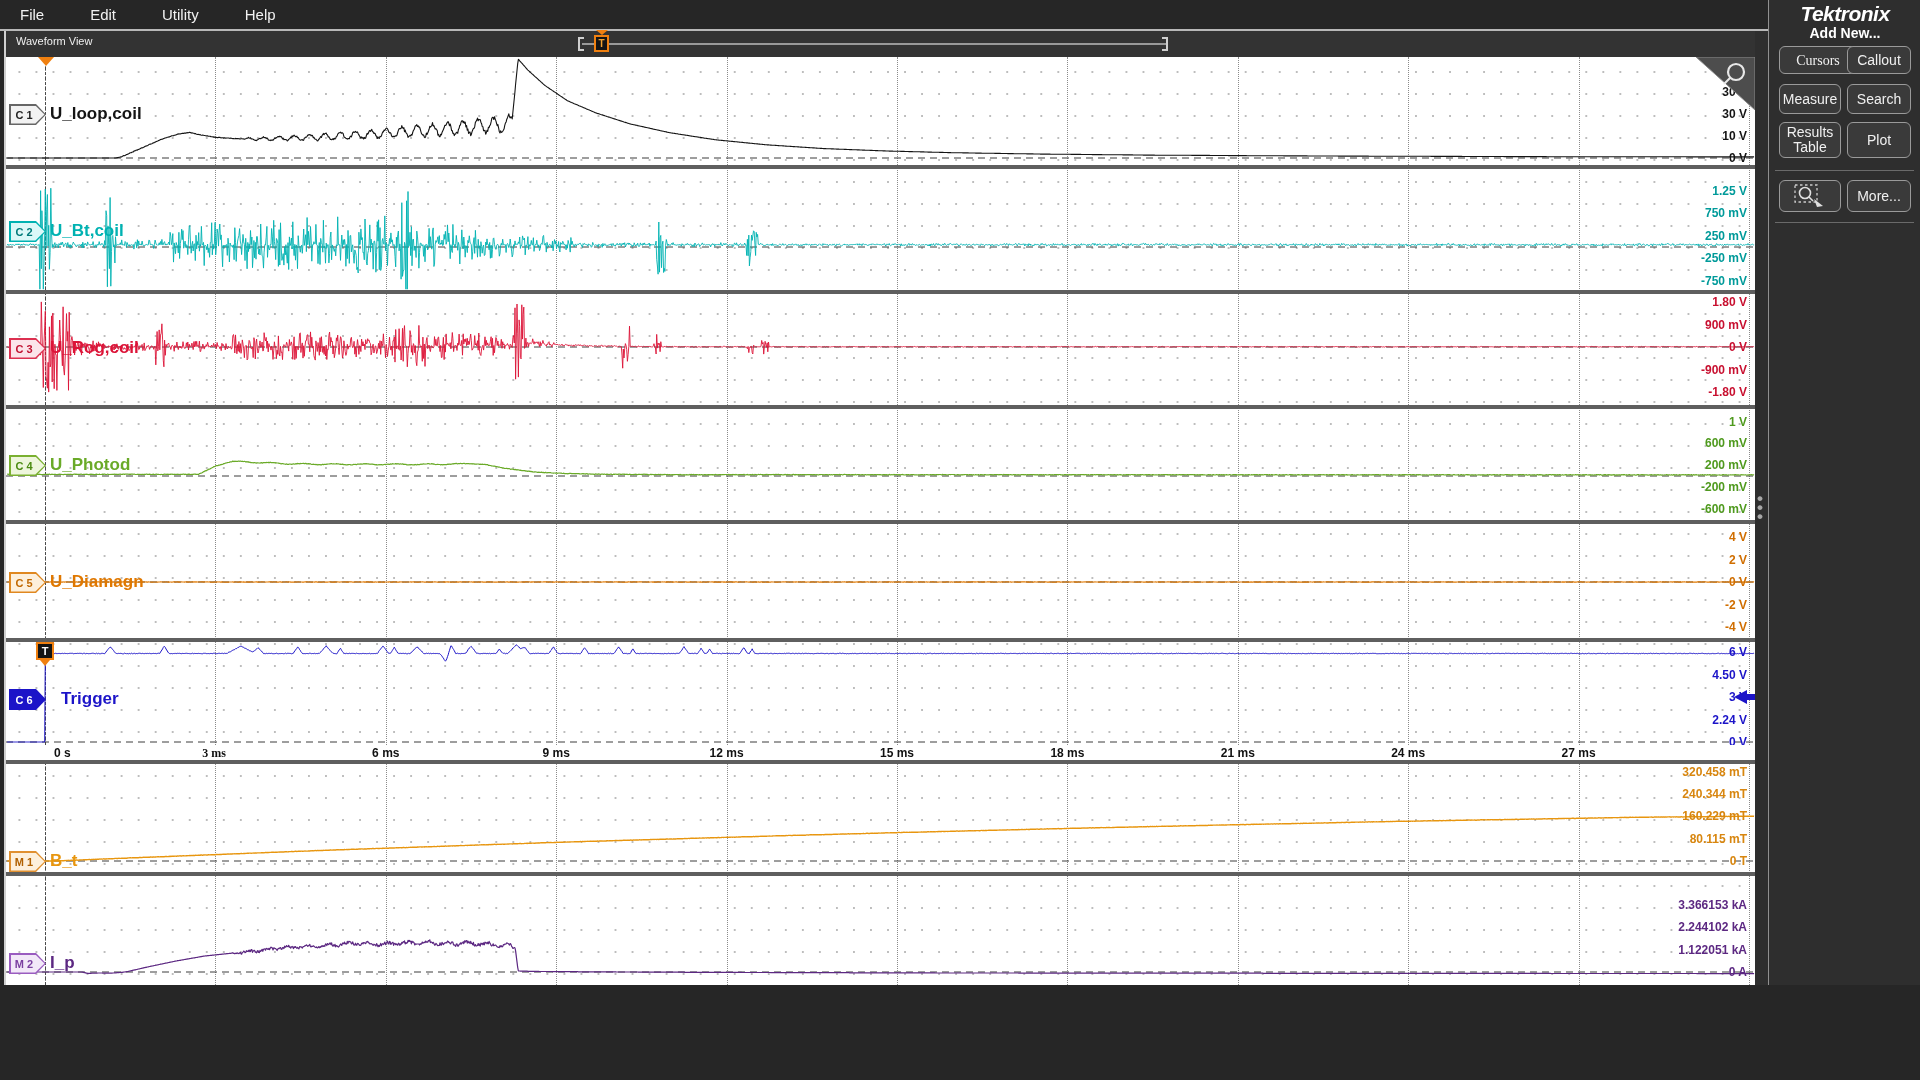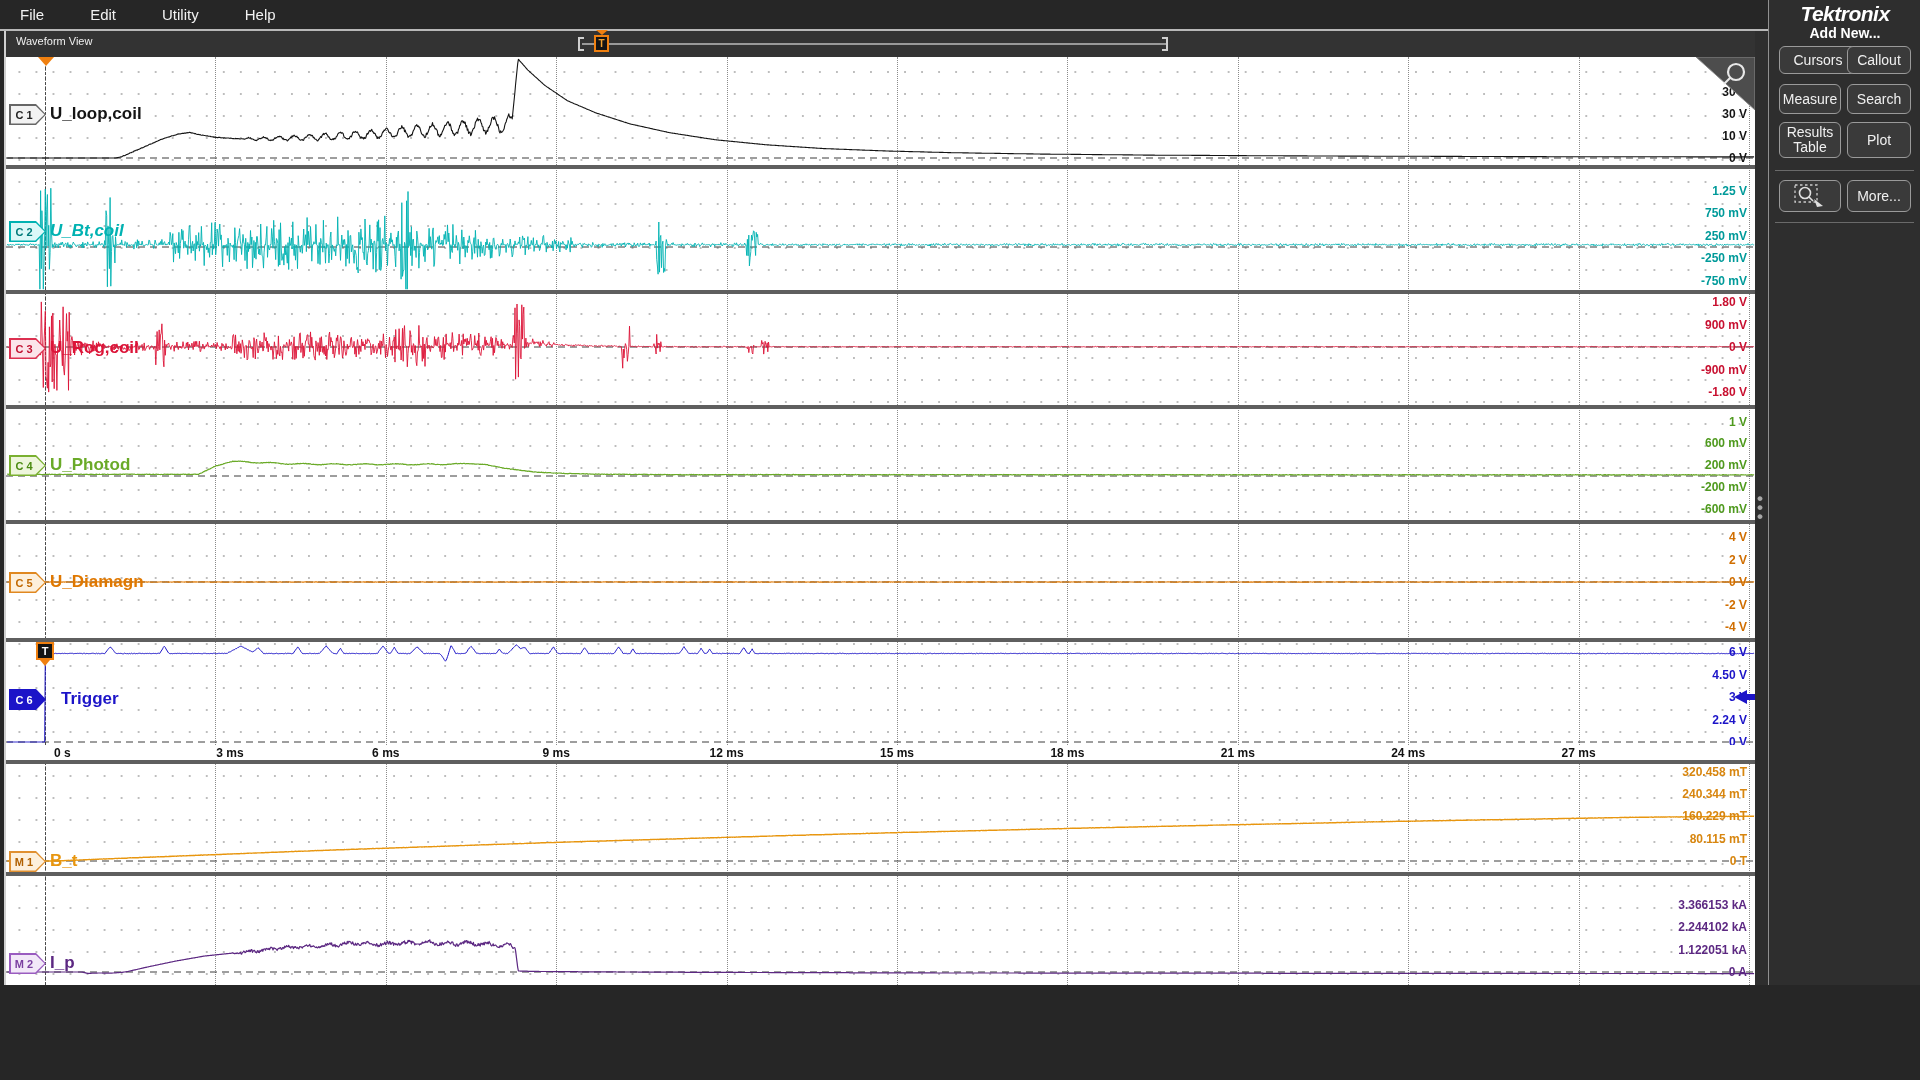--- a/index.html
+++ b/index.html
@@ -114,21 +114,21 @@
         </svg>
         <span class="tick" style="top: 14.5px; color: rgb(0, 154, 154);">1.25 V</span>
         <span class="tick" style="top: 37.1px; color: rgb(0, 154, 154);">750 mV</span>
         <span class="tick" style="top: 59.7px; color: rgb(0, 154, 154);">250 mV</span>
         <span class="tick" style="top: 82.3px; color: rgb(0, 154, 154);">-250 mV</span>
         <span class="tick" style="top: 104.9px; color: rgb(0, 154, 154);">-750 mV</span>
         <div class="chbadge" style="left: 3px; top: 52px;">
           <div class="outer" style="background: rgb(0, 178, 178);"></div>
           <div class="inner" style="background: rgb(220, 248, 248); color: rgb(0, 122, 122);">C 2</div>
         </div>
-        <span class="chlabel" style="top: 52px; color: rgb(0, 178, 178); font-style: italic;">U_Bt,coil</span>
+        <span class="chlabel" style="top: 52px; color: rgb(0, 178, 178);">U_Bt,coil</span>
       </div>
       <div class="band" style="top: 237px; height: 111px;">
         <svg width="1749" height="111">
           <line x1="0" x2="1749" y1="53" y2="53" stroke="#3c3c3c" stroke-width="1" stroke-dasharray="7 5"></line>
           <path d="M1.2 53.2L1.9 52.8L2.5 53.5L3.2 53.1L3.9 52.8L4.6 53.0L5.3 52.4L5.9 53.4L6.6 53.6L7.3 52.7L8.0 52.3L8.7 52.9L9.4 53.5L10.0 53.5L10.7 52.6L11.4 52.7L12.1 52.3L12.8 53.2L13.4 52.5L14.1 53.3L14.8 53.6L15.5 53.5L16.2 52.5L16.8 53.1L17.5 52.3L18.2 53.1L18.9 52.3L19.6 52.5L20.3 52.6L20.9 53.5L21.6 52.8L22.3 52.7L23.0 52.9L23.7 53.5L24.3 53.6L25.0 52.6L25.7 52.9L26.4 53.2L27.1 53.4L27.8 53.6L28.4 52.9L29.1 53.5L29.8 52.2L30.5 52.5L31.2 53.0L31.8 52.5L32.5 53.1L33.2 53.0L33.9 58.7L34.6 61.1L35.3 7.9L35.9 34.1L36.6 59.0L37.3 93.5L38.0 48.9L38.7 33.1L39.3 17.2L40.0 82.3L40.7 87.2L41.4 94.2L42.1 68.3L42.7 98.1L43.4 32.8L44.1 73.0L44.8 70.0L45.5 21.9L46.2 88.0L46.8 19.2L47.5 60.0L48.2 94.7L48.9 50.2L49.6 60.5L50.2 60.6L50.9 96.4L51.6 53.9L52.3 52.8L53.0 48.4L53.7 26.0L54.3 40.8L55.0 56.2L55.7 56.8L56.4 71.8L57.1 12.8L57.7 75.2L58.4 81.1L59.1 66.9L59.8 47.3L60.5 19.6L61.2 47.2L61.8 37.5L62.5 96.3L63.2 18.2L63.9 56.0L64.6 61.8L65.2 46.4L65.9 42.6L66.6 46.8L67.3 55.3L68.0 52.9L68.6 61.0L69.3 47.9L70.0 56.6L70.7 53.1L71.4 50.3L72.1 48.9L72.7 52.8L73.4 51.1L74.1 50.3L74.8 52.8L75.5 61.1L76.1 51.1L76.8 52.3L77.5 49.9L78.2 52.8L78.9 48.8L79.6 50.2L80.2 54.2L80.9 49.5L81.6 51.7L82.3 53.2L83.0 55.0L83.6 59.9L84.3 52.9L85.0 53.0L85.7 54.3L86.4 53.0L87.1 46.8L87.7 57.2L88.4 50.9L89.1 56.8L89.8 53.4L90.5 48.9L91.1 52.8L91.8 52.8L92.5 47.8L93.2 52.7L93.9 49.4L94.6 51.0L95.2 52.5L95.9 52.8L96.6 52.4L97.3 49.5L98.0 54.8L98.6 50.7L99.3 52.1L100.0 54.0L100.7 53.0L101.4 52.7L102.0 53.3L102.7 51.7L103.4 52.8L104.1 52.5L104.8 52.8L105.5 52.7L106.1 52.8L106.8 55.8L107.5 52.7L108.2 56.0L108.9 50.8L109.5 55.0L110.2 52.8L110.9 49.8L111.6 54.1L112.3 55.4L113.0 52.2L113.6 52.9L114.3 52.5L115.0 51.8L115.7 52.1L116.4 52.5L117.0 55.4L117.7 55.0L118.4 53.7L119.1 55.3L119.8 54.8L120.5 53.9L121.1 52.5L121.8 50.0L122.5 54.0L123.2 56.6L123.9 55.7L124.5 54.2L125.2 52.7L125.9 54.5L126.6 52.7L127.3 52.7L127.9 53.4L128.6 52.1L129.3 52.7L130.0 50.2L130.7 52.6L131.4 48.7L132.0 52.7L132.7 55.7L133.4 55.1L134.1 51.6L134.8 52.4L135.4 52.7L136.1 50.4L136.8 56.6L137.5 55.5L138.2 48.9L138.9 56.6L139.5 55.4L140.2 54.0L140.9 52.0L141.6 52.6L142.3 51.3L142.9 52.5L143.6 55.4L144.3 53.0L145.0 53.0L145.7 51.7L146.4 52.6L147.0 52.6L147.7 55.3L148.4 52.6L149.1 52.2L149.8 70.9L150.4 55.3L151.1 37.5L151.8 56.9L152.5 52.5L153.2 35.9L153.8 55.9L154.5 41.1L155.2 39.2L155.9 29.8L156.6 45.9L157.3 66.5L157.9 72.8L158.6 46.1L159.3 61.3L160.0 50.3L160.7 52.7L161.3 50.5L162.0 50.0L162.7 49.1L163.4 52.6L164.1 52.6L164.8 55.5L165.4 53.0L166.1 51.2L166.8 52.1L167.5 52.6L168.2 57.3L168.8 51.4L169.5 53.1L170.2 52.9L170.9 48.0L171.6 53.0L172.3 55.6L172.9 52.6L173.6 52.6L174.3 53.8L175.0 52.2L175.7 54.4L176.3 53.5L177.0 47.7L177.7 52.2L178.4 54.2L179.1 54.5L179.8 52.5L180.4 48.8L181.1 52.5L181.8 48.0L182.5 56.0L183.2 50.1L183.8 52.7L184.5 52.1L185.2 52.5L185.9 49.1L186.6 51.8L187.2 55.6L187.9 47.6L188.6 52.9L189.3 47.3L190.0 52.5L190.7 47.3L191.3 52.5L192.0 51.4L192.7 52.5L193.4 47.1L194.1 57.6L194.7 57.4L195.4 53.5L196.1 54.4L196.8 50.0L197.5 52.2L198.2 55.1L198.8 52.5L199.5 53.0L200.2 50.6L200.9 52.4L201.6 48.3L202.2 50.6L202.9 53.2L203.6 52.4L204.3 52.4L205.0 52.7L205.7 51.0L206.3 52.5L207.0 52.5L207.7 49.3L208.4 52.2L209.1 52.6L209.7 50.6L210.4 54.6L211.1 48.5L211.8 52.5L212.5 52.0L213.1 52.5L213.8 54.6L214.5 52.6L215.2 56.7L215.9 49.3L216.6 51.7L217.2 50.4L217.9 52.3L218.6 52.4L219.3 55.9L220.0 49.6L220.6 53.5L221.3 55.0L222.0 53.8L222.7 52.4L223.4 53.4L224.1 53.8L224.7 52.4L225.4 55.2L226.1 53.8L226.8 41.8L227.5 40.5L228.1 44.6L228.8 59.0L229.5 40.9L230.2 52.4L230.9 59.8L231.6 50.6L232.2 57.3L232.9 47.5L233.6 58.3L234.3 49.6L235.0 59.3L235.6 56.0L236.3 45.9L237.0 50.2L237.7 54.9L238.4 63.7L239.0 52.3L239.7 51.8L240.4 51.6L241.1 65.9L241.8 64.7L242.5 52.2L243.1 46.4L243.8 47.6L244.5 52.1L245.2 54.7L245.9 54.5L246.5 53.1L247.2 63.6L247.9 43.7L248.6 46.9L249.3 65.0L250.0 48.9L250.6 45.1L251.3 54.0L252.0 59.0L252.7 56.2L253.4 51.2L254.0 46.9L254.7 53.3L255.4 52.7L256.1 48.0L256.8 57.0L257.5 56.6L258.1 38.7L258.8 44.7L259.5 47.0L260.2 43.4L260.9 54.3L261.5 47.0L262.2 57.9L262.9 49.6L263.6 52.6L264.3 52.9L265.0 56.1L265.6 52.2L266.3 53.7L267.0 65.4L267.7 56.9L268.4 47.8L269.0 52.9L269.7 52.5L270.4 64.7L271.1 56.1L271.8 60.4L272.4 41.9L273.1 59.0L273.8 62.0L274.5 52.3L275.2 58.5L275.9 57.9L276.5 65.6L277.2 53.3L277.9 50.6L278.6 51.6L279.3 53.2L279.9 52.0L280.6 48.2L281.3 50.3L282.0 52.1L282.7 57.1L283.4 45.5L284.0 51.7L284.7 50.5L285.4 47.9L286.1 51.7L286.8 65.3L287.4 52.1L288.1 42.8L288.8 65.6L289.5 52.5L290.2 64.4L290.9 52.2L291.5 53.5L292.2 55.9L292.9 51.3L293.6 39.5L294.3 38.9L294.9 58.5L295.6 52.2L296.3 48.9L297.0 64.1L297.7 51.8L298.3 62.3L299.0 52.2L299.7 46.7L300.4 46.6L301.1 41.0L301.8 40.7L302.4 50.2L303.1 50.2L303.8 57.8L304.5 37.9L305.2 52.7L305.8 43.2L306.5 54.1L307.2 52.1L307.9 61.5L308.6 64.4L309.3 66.1L309.9 46.9L310.6 52.2L311.3 57.5L312.0 48.5L312.7 52.4L313.3 61.3L314.0 43.7L314.7 57.8L315.4 42.7L316.1 52.0L316.8 58.5L317.4 52.7L318.1 60.4L318.8 52.5L319.5 62.0L320.2 51.2L320.8 65.5L321.5 55.1L322.2 55.7L322.9 41.3L323.6 38.0L324.2 52.2L324.9 43.4L325.6 47.9L326.3 47.2L327.0 60.0L327.7 51.7L328.3 63.7L329.0 59.8L329.7 54.0L330.4 43.8L331.1 47.1L331.7 41.1L332.4 53.6L333.1 60.5L333.8 49.7L334.5 42.7L335.2 44.3L335.8 55.2L336.5 64.0L337.2 60.0L337.9 46.8L338.6 52.4L339.2 57.5L339.9 61.4L340.6 58.9L341.3 50.2L342.0 55.2L342.7 52.2L343.3 52.1L344.0 53.2L344.7 45.0L345.4 43.3L346.1 51.5L346.7 53.7L347.4 52.5L348.1 47.3L348.8 60.2L349.5 53.3L350.2 63.0L350.8 53.3L351.5 45.6L352.2 51.4L352.9 60.4L353.6 51.7L354.2 52.8L354.9 57.6L355.6 45.0L356.3 52.0L357.0 47.7L357.6 52.0L358.3 50.1L359.0 55.6L359.7 45.7L360.4 49.9L361.1 49.2L361.7 44.7L362.4 46.7L363.1 46.1L363.8 48.9L364.5 49.7L365.1 60.8L365.8 58.3L366.5 52.1L367.2 50.2L367.9 59.0L368.6 55.8L369.2 52.1L369.9 52.1L370.6 59.5L371.3 57.6L372.0 53.1L372.6 49.3L373.3 54.7L374.0 46.7L374.7 60.4L375.4 47.2L376.1 52.4L376.7 49.6L377.4 39.8L378.1 51.5L378.8 52.6L379.5 63.7L380.1 50.6L380.8 54.0L381.5 62.5L382.2 56.8L382.9 52.0L383.5 43.1L384.2 52.8L384.9 56.1L385.6 52.1L386.3 61.4L387.0 46.6L387.6 46.8L388.3 43.0L389.0 68.1L389.7 35.5L390.4 54.8L391.0 52.1L391.7 52.2L392.4 55.3L393.1 34.7L393.8 56.3L394.5 52.1L395.1 66.0L395.8 55.6L396.5 34.3L397.2 67.3L397.9 37.8L398.5 31.6L399.2 51.3L399.9 51.6L400.6 52.9L401.3 72.8L402.0 59.5L402.6 52.4L403.3 53.3L404.0 36.6L404.7 40.2L405.4 58.3L406.0 51.6L406.7 61.1L407.4 49.6L408.1 51.4L408.8 58.9L409.4 51.6L410.1 67.8L410.8 71.7L411.5 58.0L412.2 56.0L412.9 31.4L413.5 49.7L414.2 51.9L414.9 52.8L415.6 51.9L416.3 67.3L416.9 43.1L417.6 64.5L418.3 50.0L419.0 72.4L419.7 52.1L420.4 46.2L421.0 43.5L421.7 54.6L422.4 52.3L423.1 51.0L423.8 55.7L424.4 57.6L425.1 51.8L425.8 52.0L426.5 53.5L427.2 54.0L427.9 53.0L428.5 42.6L429.2 51.4L429.9 45.3L430.6 51.7L431.3 52.1L431.9 43.6L432.6 43.0L433.3 51.6L434.0 57.6L434.7 51.4L435.4 63.5L436.0 63.5L436.7 52.6L437.4 43.3L438.1 65.6L438.8 50.4L439.4 58.1L440.1 39.9L440.8 50.5L441.5 49.0L442.2 50.0L442.8 51.8L443.5 52.3L444.2 48.7L444.9 54.9L445.6 47.9L446.3 38.5L446.9 44.8L447.6 57.6L448.3 52.5L449.0 51.3L449.7 51.7L450.3 51.7L451.0 56.5L451.7 49.2L452.4 51.2L453.1 40.1L453.8 50.2L454.4 51.4L455.1 51.6L455.8 46.4L456.5 61.2L457.2 39.8L457.8 50.0L458.5 45.4L459.2 47.8L459.9 44.7L460.6 51.7L461.3 44.3L461.9 51.0L462.6 47.3L463.3 50.4L464.0 44.4L464.7 40.0L465.3 46.7L466.0 56.2L466.7 55.1L467.4 53.5L468.1 51.3L468.7 41.6L469.4 51.0L470.1 49.5L470.8 52.0L471.5 46.7L472.2 56.2L472.8 39.0L473.5 57.4L474.2 60.3L474.9 61.5L475.6 54.8L476.2 52.7L476.9 51.3L477.6 56.1L478.3 50.0L479.0 42.8L479.7 51.8L480.3 46.3L481.0 51.2L481.7 48.9L482.4 51.6L483.1 51.2L483.7 51.2L484.4 47.3L485.1 42.7L485.8 53.5L486.5 44.3L487.2 61.4L487.8 51.5L488.5 58.8L489.2 49.9L489.9 43.5L490.6 45.1L491.2 51.5L491.9 47.0L492.6 52.0L493.3 50.7L494.0 51.5L494.6 51.4L495.3 45.3L496.0 54.3L496.7 47.7L497.4 51.0L498.1 49.9L498.7 54.6L499.4 51.5L500.1 51.4L500.8 51.0L501.5 49.5L502.1 51.4L502.8 51.5L503.5 55.2L504.2 50.1L504.9 50.8L505.6 52.8L506.2 53.5L506.9 43.7L507.6 41.6L508.3 49.0L509.0 13.8L509.6 85.2L510.3 46.0L511.0 10.0L511.7 39.9L512.4 83.1L513.1 25.9L513.7 32.5L514.4 63.7L515.1 64.9L515.8 10.8L516.5 45.1L517.1 20.6L517.8 13.1L518.5 54.4L519.2 52.7L519.9 44.1L520.6 52.7L521.2 48.6L521.9 48.7L522.6 52.5L523.3 48.8L524.0 49.5L524.6 49.0L525.3 49.6L526.0 48.9L526.7 44.8L527.4 48.2L528.0 50.2L528.7 47.7L529.4 49.3L530.1 48.2L530.8 48.1L531.5 49.4L532.1 47.7L532.8 50.0L533.5 52.5L534.2 47.7L534.9 52.0L535.5 49.6L536.2 49.6L536.9 46.4L537.6 49.1L538.3 50.0L539.0 50.4L539.6 51.3L540.3 52.2L541.0 50.0L541.7 50.5L542.4 48.3L543.0 47.7L543.7 51.1L544.4 50.0L545.1 51.1L545.8 52.8L546.5 50.7L547.1 50.5L547.8 48.6L548.5 50.4L549.2 50.1L549.9 50.7L550.5 50.5L551.2 50.6L551.9 50.4L552.6 51.2L553.3 50.9L553.9 50.8L554.6 51.4L555.3 51.2L556.0 50.1L556.7 51.7L557.4 51.4L558.0 52.0L558.7 51.0L559.4 50.4L560.1 51.0L560.8 50.7L561.4 51.2L562.1 50.8L562.8 52.1L563.5 51.1L564.2 51.4L564.9 51.3L565.5 51.2L566.2 51.8L566.9 52.2L567.6 50.9L568.3 52.3L568.9 51.2L569.6 50.7L570.3 51.1L571.0 51.5L571.7 51.1L572.4 51.1L573.0 50.6L573.7 51.7L574.4 50.7L575.1 51.8L575.8 51.7L576.4 51.6L577.1 51.6L577.8 51.2L578.5 50.9L579.2 51.6L579.8 51.6L580.5 52.1L581.2 51.9L581.9 51.7L582.6 52.6L583.3 51.4L583.9 51.7L584.6 51.8L585.3 51.7L586.0 51.9L586.7 52.4L587.3 52.5L588.0 51.8L588.7 51.6L589.4 51.8L590.1 51.7L590.8 51.9L591.4 52.5L592.1 52.2L592.8 51.8L593.5 52.0L594.2 52.0L594.8 51.9L595.5 51.1L596.2 51.3L596.9 52.7L597.6 51.9L598.3 52.1L598.9 51.5L599.6 52.2L600.3 52.1L601.0 52.8L601.7 51.7L602.3 51.9L603.0 51.4L603.7 52.0L604.4 52.0L605.1 51.9L605.8 51.4L606.4 52.3L607.1 52.4L607.8 52.1L608.5 51.6L609.2 51.9L609.8 52.3L610.5 52.1L611.2 52.6L611.9 53.2L612.6 52.3L613.2 52.3L613.9 52.1L614.6 52.5L615.3 52.6L616.0 61.1L616.7 74.2L617.3 55.0L618.0 64.0L618.7 54.5L619.4 49.6L620.1 51.7L620.7 55.5L621.4 67.3L622.1 60.7L622.8 52.6L623.5 32.1L624.2 52.5L624.8 51.9L625.5 52.5L626.2 52.3L626.9 52.3L627.6 52.5L628.2 52.4L628.9 52.6L629.6 52.3L630.3 52.9L631.0 52.9L631.7 53.0L632.3 51.9L633.0 52.2L633.7 52.7L634.4 52.6L635.1 52.3L635.7 52.6L636.4 53.1L637.1 52.7L637.8 52.2L638.5 52.5L639.1 52.8L639.8 52.6L640.5 52.5L641.2 52.6L641.9 52.4L642.6 52.5L643.2 52.7L643.9 52.0L644.6 53.0L645.3 52.6L646.0 53.4L646.6 52.8L647.3 51.8L648.0 49.7L648.7 53.0L649.4 53.4L650.1 60.0L650.7 40.4L651.4 54.1L652.1 49.0L652.8 50.6L653.5 49.5L654.1 57.7L654.8 47.7L655.5 52.7L656.2 53.1L656.9 52.5L657.6 53.1L658.2 52.3L658.9 52.7L659.6 52.7L660.3 52.3L661.0 52.7L661.6 52.6L662.3 52.7L663.0 52.8L663.7 52.5L664.4 52.7L665.0 52.7L665.7 52.8L666.4 52.4L667.1 53.0L667.8 52.9L668.5 52.4L669.1 52.4L669.8 52.7L670.5 52.6L671.2 52.9L671.9 52.8L672.5 52.8L673.2 52.4L673.9 53.2L674.6 52.9L675.3 52.6L676.0 53.1L676.6 52.8L677.3 52.7L678.0 52.8L678.7 52.5L679.4 52.4L680.0 53.0L680.7 52.9L681.4 52.6L682.1 52.8L682.8 52.7L683.5 52.9L684.1 52.8L684.8 52.9L685.5 52.6L686.2 52.5L686.9 52.6L687.5 53.2L688.2 53.1L688.9 52.9L689.6 52.5L690.3 52.8L691.0 53.1L691.6 53.2L692.3 52.8L693.0 52.6L693.7 52.9L694.4 53.2L695.0 52.7L695.7 52.9L696.4 52.7L697.1 52.7L697.8 52.7L698.4 52.6L699.1 52.9L699.8 52.7L700.5 53.1L701.2 53.0L701.9 52.8L702.5 52.8L703.2 52.7L703.9 52.5L704.6 52.8L705.3 52.7L705.9 52.7L706.6 52.7L707.3 52.7L708.0 52.7L708.7 52.7L709.4 52.6L710.0 52.8L710.7 52.7L711.4 52.8L712.1 53.1L712.8 52.8L713.4 52.5L714.1 52.7L714.8 52.5L715.5 52.9L716.2 53.2L716.9 52.7L717.5 52.3L718.2 52.3L718.9 52.4L719.6 52.7L720.3 53.0L720.9 52.8L721.6 52.7L722.3 52.8L723.0 52.6L723.7 53.2L724.3 52.8L725.0 52.7L725.7 53.2L726.4 53.0L727.1 52.9L727.8 52.8L728.4 52.5L729.1 52.6L729.8 52.5L730.5 52.8L731.2 52.7L731.8 52.4L732.5 52.8L733.2 52.7L733.9 52.8L734.6 52.8L735.3 52.3L735.9 52.6L736.6 52.6L737.3 52.8L738.0 52.8L738.7 52.6L739.3 53.1L740.0 53.1L740.7 53.3L741.4 54.7L742.1 52.4L742.8 58.6L743.4 54.4L744.1 52.7L744.8 52.9L745.5 52.4L746.2 58.7L746.8 60.0L747.5 51.3L748.2 52.1L748.9 52.3L749.6 52.8L750.2 52.8L750.9 52.8L751.6 52.8L752.3 52.8L753.0 52.8L753.7 52.8L754.3 52.8L755.0 52.4L755.7 46.4L756.4 50.0L757.1 48.5L757.7 60.1L758.4 52.8L759.1 47.3L759.8 50.7L760.5 53.3L761.2 48.8L761.8 57.8L762.5 48.0L763.2 52.9L763.9 52.8L764.6 52.7L765.2 53.0L765.9 52.7L766.6 52.7L767.3 52.4L768.0 52.7L768.7 52.7L769.3 52.8L770.0 52.8L770.7 52.8L771.4 53.1L772.1 52.7L772.7 52.8L773.4 52.9L774.1 53.1L774.8 53.0L775.5 52.7L776.2 52.7L776.8 52.4L777.5 52.6L778.2 53.0L778.9 52.7L779.6 52.7L780.2 52.4L780.9 52.9L781.6 52.8L782.3 52.8L783.0 53.0L783.6 52.8L784.3 52.9L785.0 52.9L785.7 53.1L786.4 52.7L787.1 52.6L787.7 52.5L788.4 52.7L789.1 52.6L789.8 52.7L790.5 52.8L791.1 52.6L791.8 52.7L792.5 53.1L793.2 52.4L793.9 52.7L794.6 52.6L795.2 52.5L795.9 52.4L796.6 52.5L797.3 52.7L798.0 53.0L798.6 52.7L799.3 52.7L800.0 52.6L800.7 52.9L801.4 53.1L802.1 52.7L802.7 52.9L803.4 52.5L804.1 52.7L804.8 52.6L805.5 52.9L806.1 52.9L806.8 52.7L807.5 52.6L808.2 52.6L808.9 53.1L809.5 52.8L810.2 52.8L810.9 52.5L811.6 53.0L812.3 52.8L813.0 52.6L813.6 52.7L814.3 52.8L815.0 52.9L815.7 53.0L816.4 52.8L817.0 53.0L817.7 52.8L818.4 52.5L819.1 53.0L819.8 53.1L820.5 52.5L821.1 52.8L821.8 52.8L822.5 52.8L823.2 53.0L823.9 52.7L824.5 53.0L825.2 52.8L825.9 52.7L826.6 52.7L827.3 52.6L828.0 52.5L828.6 52.5L829.3 52.7L830.0 52.5L830.7 53.0L831.4 52.7L832.0 53.0L832.7 52.9L833.4 52.5L834.1 52.8L834.8 52.5L835.4 53.0L836.1 52.5L836.8 52.8L837.5 52.8L838.2 52.7L838.9 53.0L839.5 52.8L840.2 53.1L840.9 52.8L841.6 52.9L842.3 52.8L842.9 52.8L843.6 52.4L844.3 52.7L845.0 53.1L845.7 52.6L846.4 52.8L847.0 52.4L847.7 52.5L848.4 52.5L849.1 52.9L849.8 52.6L850.4 52.7L851.1 52.9L851.8 52.8L852.5 52.6L853.2 52.9L853.9 52.7L854.5 52.8L855.2 52.9L855.9 52.5L856.6 52.5L857.3 52.8L857.9 52.8L858.6 52.8L859.3 52.7L860.0 52.9L860.7 52.7L861.4 52.7L862.0 52.6L862.7 52.4L863.4 52.8L864.1 52.8L864.8 52.8L865.4 52.8L866.1 53.0L866.8 52.5L867.5 52.8L868.2 52.8L868.8 52.5L869.5 52.8L870.2 52.9L870.9 53.1L871.6 52.8L872.3 52.9L872.9 52.6L873.6 52.5L874.3 53.0L875.0 52.8L875.7 52.7L876.3 52.6L877.0 52.7L877.7 52.7L878.4 52.6L879.1 53.1L879.8 52.8L880.4 53.1L881.1 52.5L881.8 52.7L882.5 52.7L883.2 52.9L883.8 52.9L884.5 52.8L885.2 52.8L885.9 52.9L886.6 52.9L887.3 52.7L887.9 52.9L888.6 52.8L889.3 52.7L890.0 52.5L890.7 52.7L891.3 52.8L892.0 52.8L892.7 52.7L893.4 52.8L894.1 52.5L894.7 52.8L895.4 52.7L896.1 52.8L896.8 52.9L897.5 52.5L898.2 52.6L898.8 52.8L899.5 52.6L900.2 52.8L900.9 52.6L901.6 52.8L902.2 52.7L902.9 52.8L903.6 52.6L904.3 52.5L905.0 52.5L905.7 52.8L906.3 52.7L907.0 52.9L907.7 52.7L908.4 52.4L909.1 53.1L909.7 52.6L910.4 52.9L911.1 52.8L911.8 52.5L912.5 53.1L913.2 52.9L913.8 52.7L914.5 52.8L915.2 52.7L915.9 52.5L916.6 52.7L917.2 52.8L917.9 53.0L918.6 52.8L919.3 52.7L920.0 52.6L920.6 53.0L921.3 52.6L922.0 52.7L922.7 52.7L923.4 52.7L924.1 52.8L924.7 52.5L925.4 52.7L926.1 52.7L926.8 53.1L927.5 52.6L928.1 52.7L928.8 52.8L929.5 52.8L930.2 52.5L930.9 53.0L931.6 53.0L932.2 52.5L932.9 53.0L933.6 52.5L934.3 52.7L935.0 52.6L935.6 53.1L936.3 52.8L937.0 52.7L937.7 52.6L938.4 52.8L939.1 52.9L939.7 52.7L940.4 52.9L941.1 52.7L941.8 52.7L942.5 52.8L943.1 52.6L943.8 52.7L944.5 52.7L945.2 53.0L945.9 53.1L946.6 52.9L947.2 52.8L947.9 52.9L948.6 52.7L949.3 52.9L950.0 52.7L950.6 52.7L951.3 52.4L952.0 52.7L952.7 52.6L953.4 52.5L954.0 52.8L954.7 52.7L955.4 52.5L956.1 52.6L956.8 52.9L957.5 53.1L958.1 52.7L958.8 52.8L959.5 52.8L960.2 52.6L960.9 53.0L961.5 52.5L962.2 52.8L962.9 52.5L963.6 52.8L964.3 52.7L965.0 52.7L965.6 53.0L966.3 52.6L967.0 53.0L967.7 52.6L968.4 53.0L969.0 52.8L969.7 53.0L970.4 52.9L971.1 52.7L971.8 52.6L972.5 52.8L973.1 52.9L973.8 52.7L974.5 52.8L975.2 52.8L975.9 52.7L976.5 53.0L977.2 52.8L977.9 52.6L978.6 52.8L979.3 52.7L979.9 52.6L980.6 52.8L981.3 52.7L982.0 53.0L982.7 52.6L983.4 52.7L984.0 52.8L984.7 52.7L985.4 52.8L986.1 52.7L986.8 52.5L987.4 52.9L988.1 52.7L988.8 52.7L989.5 52.7L990.2 52.7L990.9 52.8L991.5 52.6L992.2 52.7L992.9 52.5L993.6 53.0L994.3 52.9L994.9 52.7L995.6 52.8L996.3 52.6L997.0 52.5L997.7 52.8L998.4 52.7L999.0 53.0L999.7 53.0L1000.4 52.9L1001.1 52.8L1001.8 52.8L1002.4 52.8L1003.1 52.7L1003.8 52.6L1004.5 52.6L1005.2 52.6L1005.8 52.8L1006.5 53.1L1007.2 52.8L1007.9 52.7L1008.6 52.5L1009.3 52.4L1009.9 52.8L1010.6 52.8L1011.3 52.7L1012.0 52.4L1012.7 52.7L1013.3 52.5L1014.0 52.6L1014.7 52.7L1015.4 53.0L1016.1 52.8L1016.8 53.1L1017.4 52.8L1018.1 52.6L1018.8 53.1L1019.5 53.1L1020.2 52.8L1020.8 52.8L1021.5 52.6L1022.2 52.8L1022.9 52.9L1023.6 52.4L1024.3 52.7L1024.9 52.9L1025.6 52.7L1026.3 52.9L1027.0 52.8L1027.7 52.7L1028.3 52.8L1029.0 52.7L1029.7 52.8L1030.4 53.1L1031.1 52.6L1031.8 52.7L1032.4 52.4L1033.1 52.5L1033.8 52.7L1034.5 52.5L1035.2 52.8L1035.8 53.0L1036.5 52.8L1037.2 52.9L1037.9 52.7L1038.6 52.7L1039.2 52.8L1039.9 52.8L1040.6 52.6L1041.3 52.8L1042.0 52.8L1042.7 52.7L1043.3 52.8L1044.0 52.7L1044.7 52.7L1045.4 53.1L1046.1 52.7L1046.7 53.0L1047.4 52.8L1048.1 52.6L1048.8 52.7L1049.5 52.8L1050.2 52.7L1050.8 52.5L1051.5 52.6L1052.2 52.7L1052.9 52.7L1053.6 52.7L1054.2 52.9L1054.9 52.8L1055.6 52.4L1056.3 52.7L1057.0 52.9L1057.7 52.7L1058.3 52.5L1059.0 52.7L1059.7 52.5L1060.4 52.7L1061.1 52.8L1061.7 53.0L1062.4 52.4L1063.1 52.8L1063.8 53.1L1064.5 52.7L1065.1 52.7L1065.8 52.6L1066.5 52.8L1067.2 53.0L1067.9 52.6L1068.6 53.1L1069.2 52.4L1069.9 52.7L1070.6 52.7L1071.3 52.8L1072.0 52.9L1072.6 52.7L1073.3 52.7L1074.0 53.0L1074.7 52.9L1075.4 52.8L1076.1 53.1L1076.7 52.7L1077.4 52.7L1078.1 52.5L1078.8 53.0L1079.5 53.0L1080.1 52.8L1080.8 52.8L1081.5 52.8L1082.2 52.7L1082.9 52.9L1083.6 52.9L1084.2 52.7L1084.9 52.9L1085.6 53.1L1086.3 52.5L1087.0 52.7L1087.6 52.8L1088.3 52.8L1089.0 52.6L1089.7 52.4L1090.4 52.8L1091.0 52.9L1091.7 52.4L1092.4 52.6L1093.1 52.7L1093.8 52.8L1094.5 52.7L1095.1 52.8L1095.8 52.9L1096.5 52.6L1097.2 52.9L1097.9 52.9L1098.5 52.8L1099.2 53.0L1099.9 52.7L1100.6 52.9L1101.3 52.9L1102.0 52.8L1102.6 52.5L1103.3 53.0L1104.0 52.4L1104.7 53.0L1105.4 52.6L1106.0 52.9L1106.7 52.5L1107.4 52.9L1108.1 52.6L1108.8 52.5L1109.5 52.6L1110.1 52.7L1110.8 53.1L1111.5 52.6L1112.2 52.8L1112.9 53.1L1113.5 52.7L1114.2 52.7L1114.9 53.0L1115.6 52.5L1116.3 52.7L1117.0 52.7L1117.6 52.9L1118.3 52.7L1119.0 52.9L1119.7 52.8L1120.4 52.7L1121.0 52.6L1121.7 52.7L1122.4 52.7L1123.1 52.8L1123.8 52.8L1124.4 52.7L1125.1 53.1L1125.8 52.4L1126.5 52.6L1127.2 52.7L1127.9 53.0L1128.5 52.8L1129.2 52.8L1129.9 52.9L1130.6 52.8L1131.3 52.8L1131.9 52.8L1132.6 52.9L1133.3 53.0L1134.0 52.5L1134.7 52.9L1135.4 52.8L1136.0 52.8L1136.7 52.8L1137.4 52.8L1138.1 52.7L1138.8 52.8L1139.4 52.5L1140.1 52.8L1140.8 52.8L1141.5 52.8L1142.2 52.7L1142.9 53.1L1143.5 52.6L1144.2 52.7L1144.9 52.7L1145.6 52.7L1146.3 52.8L1146.9 52.8L1147.6 52.7L1148.3 52.9L1149.0 52.4L1149.7 52.6L1150.3 52.5L1151.0 52.9L1151.7 53.1L1152.4 53.0L1153.1 52.9L1153.8 53.0L1154.4 53.1L1155.1 52.4L1155.8 52.7L1156.5 52.4L1157.2 52.9L1157.8 52.7L1158.5 53.0L1159.2 52.8L1159.9 52.9L1160.6 52.8L1161.3 52.7L1161.9 52.7L1162.6 52.7L1163.3 53.1L1164.0 53.0L1164.7 53.0L1165.3 53.1L1166.0 52.6L1166.7 52.9L1167.4 52.7L1168.1 52.8L1168.8 52.7L1169.4 53.0L1170.1 52.8L1170.8 52.8L1171.5 52.6L1172.2 52.5L1172.8 52.7L1173.5 52.5L1174.2 52.5L1174.9 52.8L1175.6 52.6L1176.2 52.7L1176.9 52.4L1177.6 52.7L1178.3 52.6L1179.0 52.9L1179.7 52.8L1180.3 52.6L1181.0 52.5L1181.7 52.7L1182.4 52.8L1183.1 52.4L1183.7 52.7L1184.4 52.8L1185.1 52.8L1185.8 52.9L1186.5 52.8L1187.2 52.9L1187.8 52.5L1188.5 52.6L1189.2 52.8L1189.9 52.8L1190.6 52.7L1191.2 52.6L1191.9 52.8L1192.6 52.8L1193.3 52.8L1194.0 52.6L1194.7 52.4L1195.3 52.8L1196.0 52.5L1196.7 52.7L1197.4 52.8L1198.1 52.9L1198.7 52.5L1199.4 52.6L1200.1 52.7L1200.8 52.4L1201.5 52.7L1202.2 52.6L1202.8 52.8L1203.5 52.7L1204.2 53.0L1204.9 52.7L1205.6 52.7L1206.2 52.9L1206.9 52.6L1207.6 52.5L1208.3 52.9L1209.0 52.9L1209.6 52.7L1210.3 52.8L1211.0 53.0L1211.7 52.6L1212.4 52.4L1213.1 52.4L1213.7 53.0L1214.4 52.8L1215.1 52.8L1215.8 52.7L1216.5 52.8L1217.1 52.7L1217.8 52.6L1218.5 52.5L1219.2 52.8L1219.9 52.8L1220.6 52.5L1221.2 52.8L1221.9 52.8L1222.6 52.9L1223.3 52.6L1224.0 52.8L1224.6 52.6L1225.3 52.6L1226.0 52.5L1226.7 52.7L1227.4 52.9L1228.1 52.7L1228.7 52.7L1229.4 52.7L1230.1 53.1L1230.8 52.8L1231.5 52.8L1232.1 52.6L1232.8 52.5L1233.5 52.8L1234.2 52.6L1234.9 53.1L1235.5 52.4L1236.2 52.7L1236.9 52.7L1237.6 52.7L1238.3 52.5L1239.0 53.0L1239.6 52.7L1240.3 52.8L1241.0 52.7L1241.7 52.6L1242.4 52.9L1243.0 52.8L1243.7 52.7L1244.4 52.7L1245.1 53.1L1245.8 52.9L1246.5 52.7L1247.1 52.8L1247.8 52.7L1248.5 52.7L1249.2 52.5L1249.9 52.6L1250.5 52.7L1251.2 52.8L1251.9 52.7L1252.6 52.9L1253.3 52.8L1254.0 52.8L1254.6 52.6L1255.3 52.5L1256.0 52.8L1256.7 52.8L1257.4 52.7L1258.0 52.4L1258.7 52.6L1259.4 53.0L1260.1 52.5L1260.8 52.7L1261.4 52.4L1262.1 52.9L1262.8 52.6L1263.5 52.9L1264.2 53.0L1264.9 52.8L1265.5 53.0L1266.2 52.7L1266.9 53.0L1267.6 52.8L1268.3 52.7L1268.9 52.8L1269.6 52.7L1270.3 52.9L1271.0 52.8L1271.7 52.8L1272.4 53.0L1273.0 52.8L1273.7 52.5L1274.4 52.7L1275.1 52.9L1275.8 52.5L1276.4 52.8L1277.1 52.7L1277.8 52.9L1278.5 52.8L1279.2 52.8L1279.9 52.6L1280.5 53.0L1281.2 52.6L1281.9 53.1L1282.6 52.7L1283.3 52.5L1283.9 52.5L1284.6 52.8L1285.3 52.6L1286.0 52.7L1286.7 52.6L1287.4 53.0L1288.0 53.0L1288.7 52.7L1289.4 52.8L1290.1 52.7L1290.8 52.9L1291.4 52.8L1292.1 52.7L1292.8 52.6L1293.5 52.5L1294.2 53.0L1294.8 52.7L1295.5 52.8L1296.2 52.9L1296.9 52.5L1297.6 52.4L1298.3 52.7L1298.9 52.7L1299.6 52.7L1300.3 52.7L1301.0 52.7L1301.7 53.0L1302.3 52.7L1303.0 52.7L1303.7 52.6L1304.4 52.7L1305.1 52.6L1305.8 52.7L1306.4 52.7L1307.1 52.9L1307.8 52.6L1308.5 52.6L1309.2 52.5L1309.8 52.9L1310.5 52.4L1311.2 52.9L1311.9 52.8L1312.6 53.0L1313.3 53.0L1313.9 52.5L1314.6 53.0L1315.3 52.6L1316.0 52.7L1316.7 52.7L1317.3 52.9L1318.0 53.1L1318.7 53.0L1319.4 52.6L1320.1 52.6L1320.7 52.5L1321.4 52.7L1322.1 52.9L1322.8 52.7L1323.5 52.7L1324.2 52.8L1324.8 52.8L1325.5 52.7L1326.2 52.7L1326.9 52.4L1327.6 52.7L1328.2 52.7L1328.9 52.8L1329.6 52.5L1330.3 52.5L1331.0 52.7L1331.7 52.7L1332.3 52.7L1333.0 53.0L1333.7 52.8L1334.4 52.5L1335.1 52.5L1335.7 52.8L1336.4 52.7L1337.1 52.8L1337.8 52.8L1338.5 52.5L1339.2 52.5L1339.8 52.7L1340.5 52.9L1341.2 52.7L1341.9 52.7L1342.6 52.8L1343.2 53.0L1343.9 52.9L1344.6 52.7L1345.3 52.7L1346.0 52.4L1346.6 52.7L1347.3 52.5L1348.0 52.8L1348.7 52.5L1349.4 53.1L1350.1 52.8L1350.7 53.1L1351.4 53.1L1352.1 52.8L1352.8 52.8L1353.5 53.0L1354.1 53.1L1354.8 52.6L1355.5 52.7L1356.2 53.0L1356.9 52.8L1357.6 52.7L1358.2 52.8L1358.9 52.4L1359.6 52.7L1360.3 52.4L1361.0 52.8L1361.6 52.7L1362.3 53.1L1363.0 52.7L1363.7 52.9L1364.4 52.7L1365.1 52.7L1365.7 53.0L1366.4 52.6L1367.1 52.5L1367.8 52.5L1368.5 52.8L1369.1 52.9L1369.8 52.6L1370.5 52.9L1371.2 52.9L1371.9 52.8L1372.6 52.7L1373.2 52.9L1373.9 52.9L1374.6 52.7L1375.3 52.7L1376.0 52.7L1376.6 53.0L1377.3 52.8L1378.0 52.9L1378.7 53.1L1379.4 52.6L1380.0 52.7L1380.7 52.5L1381.4 52.8L1382.1 53.1L1382.8 52.5L1383.5 52.8L1384.1 52.7L1384.8 52.9L1385.5 53.1L1386.2 53.1L1386.9 53.1L1387.5 52.8L1388.2 52.9L1388.9 52.8L1389.6 52.7L1390.3 52.9L1391.0 52.6L1391.6 52.7L1392.3 53.0L1393.0 52.7L1393.7 52.6L1394.4 52.7L1395.0 52.8L1395.7 52.6L1396.4 52.7L1397.1 52.5L1397.8 52.9L1398.5 52.7L1399.1 52.9L1399.8 53.0L1400.5 52.7L1401.2 52.5L1401.9 52.8L1402.5 52.6L1403.2 52.9L1403.9 52.8L1404.6 52.8L1405.3 52.8L1405.9 53.0L1406.6 52.6L1407.3 52.8L1408.0 52.7L1408.7 52.7L1409.4 52.6L1410.0 53.0L1410.7 53.0L1411.4 52.7L1412.1 52.8L1412.8 52.7L1413.4 52.9L1414.1 52.8L1414.8 52.6L1415.5 52.4L1416.2 52.7L1416.9 52.8L1417.5 53.0L1418.2 52.8L1418.9 53.1L1419.6 52.9L1420.3 52.9L1420.9 52.4L1421.6 52.8L1422.3 52.8L1423.0 53.0L1423.7 52.6L1424.4 53.1L1425.0 52.6L1425.7 52.8L1426.4 52.7L1427.1 52.7L1427.8 52.7L1428.4 53.0L1429.1 52.8L1429.8 52.6L1430.5 52.7L1431.2 52.7L1431.8 52.9L1432.5 52.5L1433.2 52.8L1433.9 52.5L1434.6 52.5L1435.3 52.7L1435.9 52.9L1436.6 52.7L1437.3 52.8L1438.0 52.7L1438.7 52.8L1439.3 52.7L1440.0 52.8L1440.7 52.9L1441.4 52.7L1442.1 52.9L1442.8 52.5L1443.4 52.9L1444.1 53.1L1444.8 52.4L1445.5 52.4L1446.2 52.7L1446.8 52.7L1447.5 52.7L1448.2 52.7L1448.9 52.8L1449.6 52.7L1450.3 53.0L1450.9 52.6L1451.6 52.5L1452.3 53.1L1453.0 52.5L1453.7 53.1L1454.3 52.6L1455.0 53.1L1455.7 52.7L1456.4 52.7L1457.1 52.5L1457.8 52.9L1458.4 52.7L1459.1 52.7L1459.8 52.7L1460.5 52.7L1461.2 52.7L1461.8 52.8L1462.5 52.9L1463.2 52.9L1463.9 52.6L1464.6 52.4L1465.2 53.0L1465.9 53.0L1466.6 52.9L1467.3 53.1L1468.0 52.6L1468.7 52.7L1469.3 52.9L1470.0 52.8L1470.7 52.9L1471.4 53.0L1472.1 53.0L1472.7 52.8L1473.4 53.0L1474.1 52.4L1474.8 52.7L1475.5 52.4L1476.2 52.6L1476.8 52.9L1477.5 52.7L1478.2 52.8L1478.9 52.8L1479.6 52.7L1480.2 52.7L1480.9 52.9L1481.6 52.6L1482.3 52.8L1483.0 53.1L1483.7 52.6L1484.3 52.7L1485.0 53.0L1485.7 52.7L1486.4 52.8L1487.1 52.7L1487.7 53.0L1488.4 53.0L1489.1 52.4L1489.8 52.8L1490.5 53.0L1491.1 52.8L1491.8 52.7L1492.5 53.1L1493.2 52.8L1493.9 53.0L1494.6 52.5L1495.2 52.7L1495.9 52.6L1496.6 52.6L1497.3 52.7L1498.0 52.7L1498.6 52.8L1499.3 52.5L1500.0 52.6L1500.7 52.7L1501.4 52.8L1502.1 52.8L1502.7 52.7L1503.4 52.7L1504.1 53.0L1504.8 52.7L1505.5 52.8L1506.1 52.7L1506.8 52.8L1507.5 52.8L1508.2 53.0L1508.9 52.6L1509.6 52.7L1510.2 52.6L1510.9 52.9L1511.6 53.0L1512.3 52.4L1513.0 52.7L1513.6 52.8L1514.3 52.7L1515.0 53.0L1515.7 52.8L1516.4 52.8L1517.0 52.9L1517.7 52.9L1518.4 52.8L1519.1 53.0L1519.8 52.8L1520.5 52.8L1521.1 52.7L1521.8 52.7L1522.5 53.0L1523.2 52.7L1523.9 52.5L1524.5 52.7L1525.2 52.6L1525.9 52.8L1526.6 52.8L1527.3 52.7L1528.0 52.7L1528.6 52.7L1529.3 52.7L1530.0 52.4L1530.7 53.1L1531.4 52.5L1532.0 53.0L1532.7 52.7L1533.4 52.7L1534.1 52.7L1534.8 52.8L1535.5 52.6L1536.1 52.7L1536.8 52.8L1537.5 52.8L1538.2 52.8L1538.9 53.1L1539.5 52.7L1540.2 52.9L1540.9 52.8L1541.6 52.6L1542.3 53.0L1543.0 52.8L1543.6 52.4L1544.3 52.7L1545.0 52.4L1545.7 52.7L1546.4 52.6L1547.0 52.6L1547.7 52.5L1548.4 52.8L1549.1 52.5L1549.8 53.1L1550.4 52.7L1551.1 52.4L1551.8 52.7L1552.5 52.5L1553.2 52.8L1553.9 52.6L1554.5 53.1L1555.2 53.0L1555.9 52.7L1556.6 52.7L1557.3 52.7L1557.9 53.0L1558.6 52.5L1559.3 52.8L1560.0 52.7L1560.7 52.7L1561.4 52.5L1562.0 52.8L1562.7 52.6L1563.4 52.9L1564.1 52.8L1564.8 52.8L1565.4 52.7L1566.1 53.1L1566.8 52.6L1567.5 52.7L1568.2 52.7L1568.9 52.7L1569.5 52.8L1570.2 52.9L1570.9 52.5L1571.6 53.1L1572.3 52.7L1572.9 52.7L1573.6 52.7L1574.3 52.4L1575.0 52.8L1575.7 52.8L1576.3 53.0L1577.0 52.8L1577.7 52.7L1578.4 52.7L1579.1 52.6L1579.8 52.8L1580.4 52.4L1581.1 52.7L1581.8 52.7L1582.5 52.8L1583.2 52.7L1583.8 52.7L1584.5 52.7L1585.2 52.4L1585.9 52.5L1586.6 52.5L1587.3 52.6L1587.9 52.8L1588.6 52.7L1589.3 52.5L1590.0 52.7L1590.7 52.8L1591.3 52.7L1592.0 52.9L1592.7 53.1L1593.4 53.0L1594.1 52.7L1594.8 52.9L1595.4 53.1L1596.1 52.8L1596.8 52.7L1597.5 52.7L1598.2 52.8L1598.8 52.6L1599.5 52.8L1600.2 53.0L1600.9 52.8L1601.6 52.8L1602.2 52.7L1602.9 52.5L1603.6 52.7L1604.3 52.7L1605.0 52.7L1605.7 52.8L1606.3 52.8L1607.0 52.5L1607.7 52.7L1608.4 52.7L1609.1 52.8L1609.7 53.1L1610.4 52.7L1611.1 52.7L1611.8 53.0L1612.5 52.9L1613.2 52.7L1613.8 52.6L1614.5 52.9L1615.2 52.7L1615.9 52.8L1616.6 52.5L1617.2 52.8L1617.9 52.7L1618.6 53.0L1619.3 52.5L1620.0 52.8L1620.7 53.0L1621.3 52.8L1622.0 52.8L1622.7 52.8L1623.4 52.4L1624.1 52.7L1624.7 52.6L1625.4 52.6L1626.1 53.0L1626.8 52.7L1627.5 52.4L1628.2 53.1L1628.8 53.0L1629.5 52.8L1630.2 52.8L1630.9 52.8L1631.6 52.8L1632.2 52.7L1632.9 53.1L1633.6 52.8L1634.3 53.1L1635.0 52.6L1635.6 52.4L1636.3 53.0L1637.0 52.7L1637.7 52.8L1638.4 52.8L1639.1 52.7L1639.7 52.4L1640.4 52.8L1641.1 53.0L1641.8 52.8L1642.5 52.8L1643.1 53.0L1643.8 52.7L1644.5 52.5L1645.2 52.5L1645.9 52.7L1646.6 52.7L1647.2 52.5L1647.9 52.8L1648.6 52.9L1649.3 52.8L1650.0 52.6L1650.6 52.8L1651.3 52.8L1652.0 52.7L1652.7 52.7L1653.4 53.0L1654.1 53.0L1654.7 53.0L1655.4 52.5L1656.1 52.4L1656.8 52.8L1657.5 52.4L1658.1 53.0L1658.8 52.7L1659.5 52.7L1660.2 53.1L1660.9 52.7L1661.5 52.5L1662.2 52.8L1662.9 52.6L1663.6 52.5L1664.3 52.6L1665.0 52.9L1665.6 52.8L1666.3 52.8L1667.0 52.4L1667.7 52.9L1668.4 52.6L1669.0 52.6L1669.7 52.7L1670.4 52.5L1671.1 52.4L1671.8 52.8L1672.5 53.0L1673.1 52.8L1673.8 53.0L1674.5 52.8L1675.2 52.8L1675.9 52.4L1676.5 52.8L1677.2 52.7L1677.9 52.4L1678.6 52.8L1679.3 52.8L1680.0 52.8L1680.6 53.0L1681.3 52.7L1682.0 52.7L1682.7 52.5L1683.4 52.8L1684.0 52.4L1684.7 52.9L1685.4 52.8L1686.1 52.7L1686.8 53.1L1687.4 52.7L1688.1 52.6L1688.8 52.7L1689.5 52.8L1690.2 52.6L1690.9 52.4L1691.5 52.8L1692.2 52.9L1692.9 53.0L1693.6 52.5L1694.3 53.0L1694.9 52.7L1695.6 52.7L1696.3 52.6L1697.0 52.9L1697.7 52.7L1698.4 52.7L1699.0 52.8L1699.7 52.4L1700.4 52.7L1701.1 52.8L1701.8 52.8L1702.4 52.8L1703.1 52.8L1703.8 52.6L1704.5 52.7L1705.2 52.7L1705.9 52.4L1706.5 52.6L1707.2 52.9L1707.9 52.7L1708.6 52.9L1709.3 52.9L1709.9 52.9L1710.6 52.6L1711.3 52.8L1712.0 52.8L1712.7 52.8L1713.4 52.4L1714.0 52.4L1714.7 52.6L1715.4 52.7L1716.1 52.8L1716.8 52.9L1717.4 52.7L1718.1 52.8L1718.8 52.7L1719.5 52.6L1720.2 52.6L1720.8 52.7L1721.5 52.8L1722.2 52.7L1722.9 52.6L1723.6 52.8L1724.3 52.9L1724.9 52.8L1725.6 52.9L1726.3 52.9L1727.0 53.0L1727.7 52.9L1728.3 52.7L1729.0 52.6L1729.7 52.8L1730.4 53.0L1731.1 53.0L1731.8 52.5L1732.4 52.7L1733.1 52.5L1733.8 52.8L1734.5 52.8L1735.2 52.6L1735.8 52.7L1736.5 52.8L1737.2 52.7L1737.9 52.8L1738.6 52.8L1739.3 53.0L1739.9 52.5L1740.6 52.8L1741.3 52.6L1742.0 53.1L1742.7 52.5L1743.3 52.7L1744.0 52.8L1744.7 52.8L1745.4 52.7L1746.1 52.6L1746.7 52.8L1747.4 52.6L1748.1 52.9" fill="none" stroke="#dc1438" stroke-width="0.9" stroke-linejoin="round"></path>
         </svg>
         <span class="tick" style="top: 1px; color: rgb(200, 16, 48);">1.80 V</span>
         <span class="tick" style="top: 23.5px; color: rgb(200, 16, 48);">900 mV</span>
         <span class="tick" style="top: 46px; color: rgb(200, 16, 48);">0 V</span>
         <span class="tick" style="top: 68.5px; color: rgb(200, 16, 48);">-900 mV</span>
@@ -220,21 +220,21 @@
       </div>
       <div class="divider" style="top: 108px;"></div>
       <div class="divider" style="top: 233px;"></div>
       <div class="divider" style="top: 348px;"></div>
       <div class="divider" style="top: 463px;"></div>
       <div class="divider" style="top: 581px;"></div>
       <div class="divider" style="top: 703px;"></div>
       <div class="divider" style="top: 815px;"></div>
       <div class="axisstrip">
         <span class="axlabel" style="left: 48px;">0 s</span>
-        <span class="axlabel" style="left: 224px; transform: translateX(-50%);">3 ms</span>
+        <span class="axlabel" style="left: 208px; transform: translateX(-50%); font-family: Liberation Serif, serif;">3 ms</span>
         <span class="axlabel" style="left: 379.8px; transform: translateX(-50%);">6 ms</span>
         <span class="axlabel" style="left: 550.2px; transform: translateX(-50%);">9 ms</span>
         <span class="axlabel" style="left: 720.6px; transform: translateX(-50%);">12 ms</span>
         <span class="axlabel" style="left: 891px; transform: translateX(-50%);">15 ms</span>
         <span class="axlabel" style="left: 1061.4px; transform: translateX(-50%);">18 ms</span>
         <span class="axlabel" style="left: 1231.8px; transform: translateX(-50%);">21 ms</span>
         <span class="axlabel" style="left: 1402.2px; transform: translateX(-50%);">24 ms</span>
         <span class="axlabel" style="left: 1572.6px; transform: translateX(-50%);">27 ms</span>
       </div>
       <div class="plot-toptri"></div>
@@ -250,21 +250,21 @@
           <line x1="34" y1="21" x2="28" y2="27" stroke="#e8e8e8" stroke-width="2.2"></line>
         </svg></div>
     </div>
 
   <div class="gutter"></div>
   <div class="splitdots">•<br>•<br>•</div>
 
   <div class="rightpanel">
     <div class="brand">Tektronix</div>
     <div class="rp-head">Add New...</div>
-    <div class="rp-btn" style="left:10px;top:46px;width:78px;height:28px;">Cursors</div>
+    <div class="rp-btn" style="left:10px;top:46px;width:78px;height:28px;font-family:Liberation Serif, serif;">Cursors</div>
     <div class="rp-btn" style="left:78px;top:46px;width:64px;height:28px;">Callout</div>
     <div class="rp-btn" style="left:10px;top:84px;width:62px;height:30px;">Measure</div>
     <div class="rp-btn" style="left:78px;top:84px;width:64px;height:30px;">Search</div>
     <div class="rp-btn" style="left:10px;top:122px;width:62px;height:36px;">Results Table</div>
     <div class="rp-btn" style="left:78px;top:122px;width:64px;height:36px;">Plot</div>
     <div class="rp-sep" style="top:170px;"></div>
     <div class="rp-btn" style="left:10px;top:180px;width:62px;height:32px;">
       <svg width="34" height="26" viewBox="0 0 34 26">
         <rect x="2" y="2" width="22" height="17" fill="none" stroke="#cccccc" stroke-width="1.3" stroke-dasharray="2.5 2.5"></rect>
         <circle cx="12" cy="10" r="5.5" fill="none" stroke="#e0e0e0" stroke-width="1.6"></circle>

